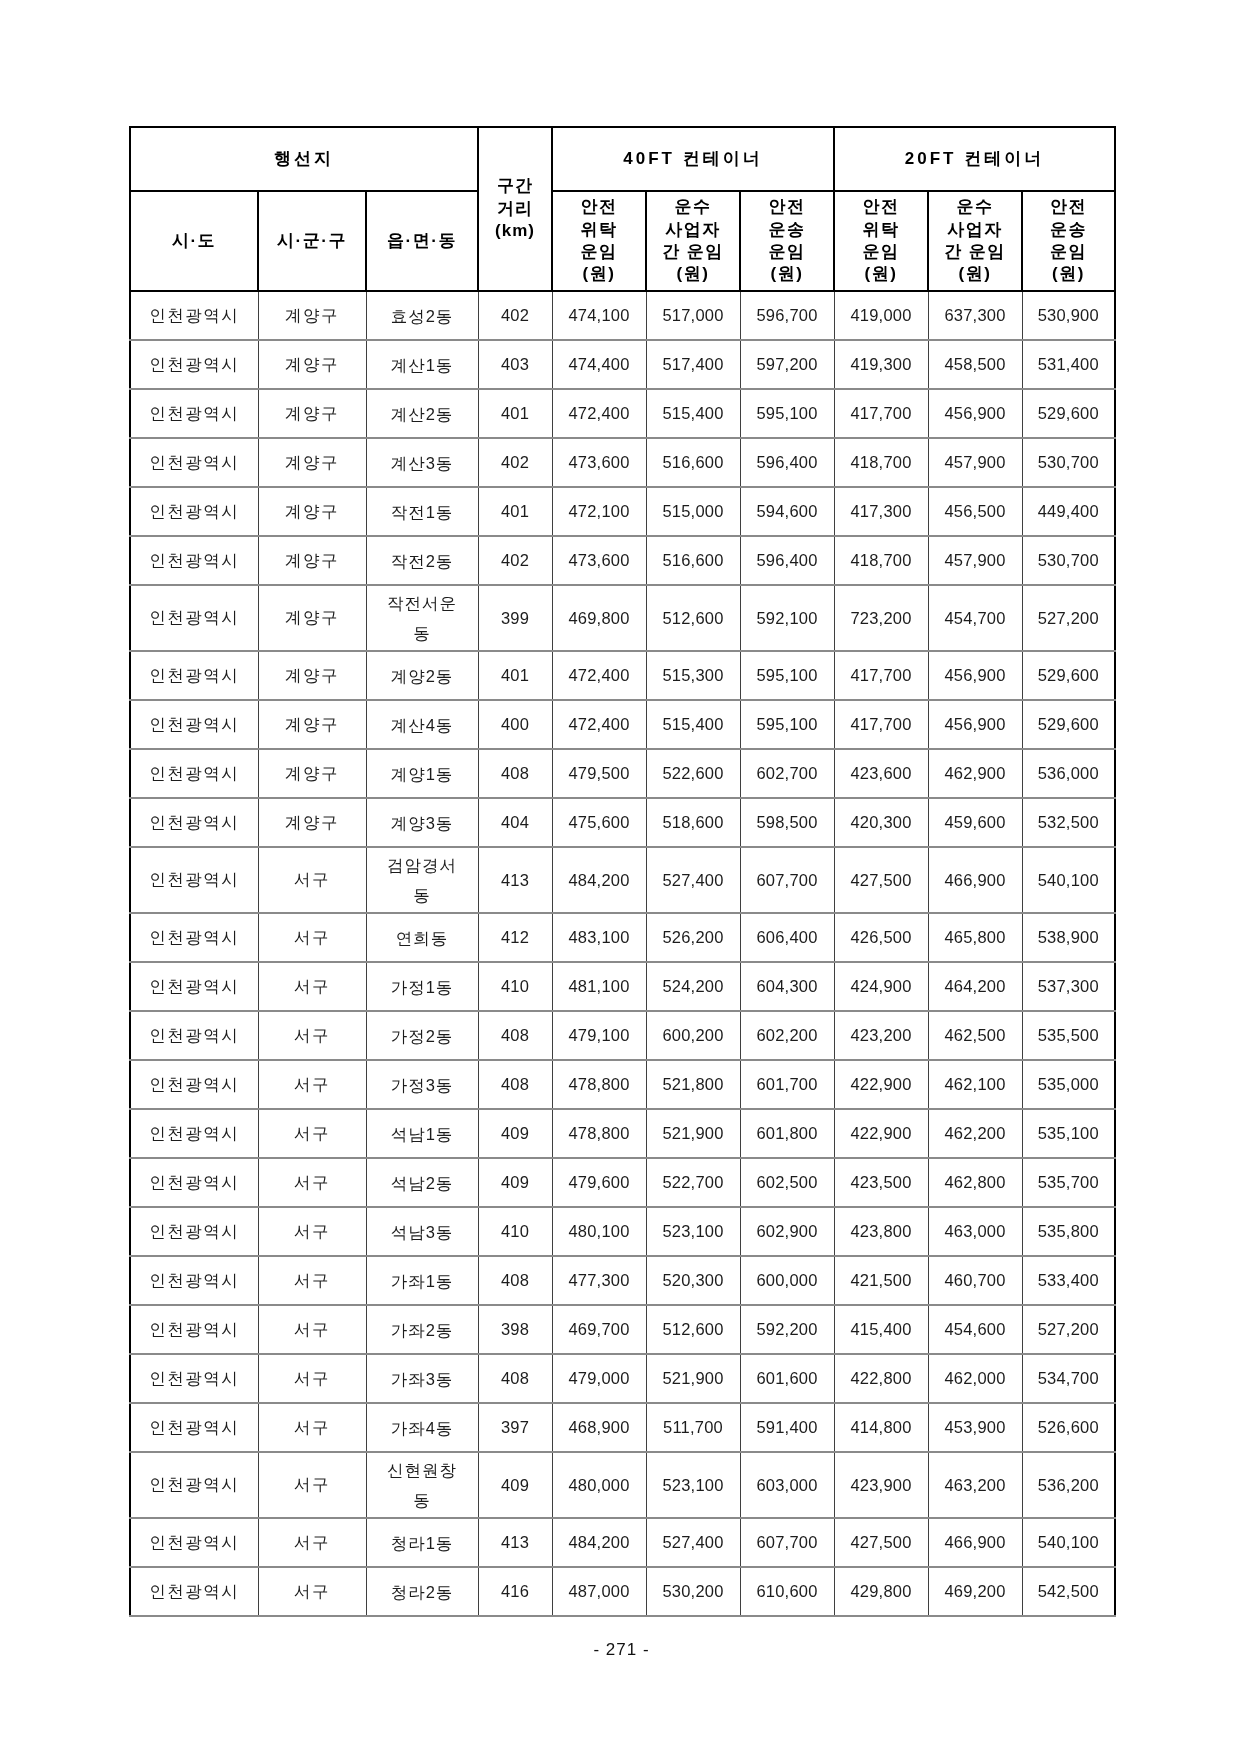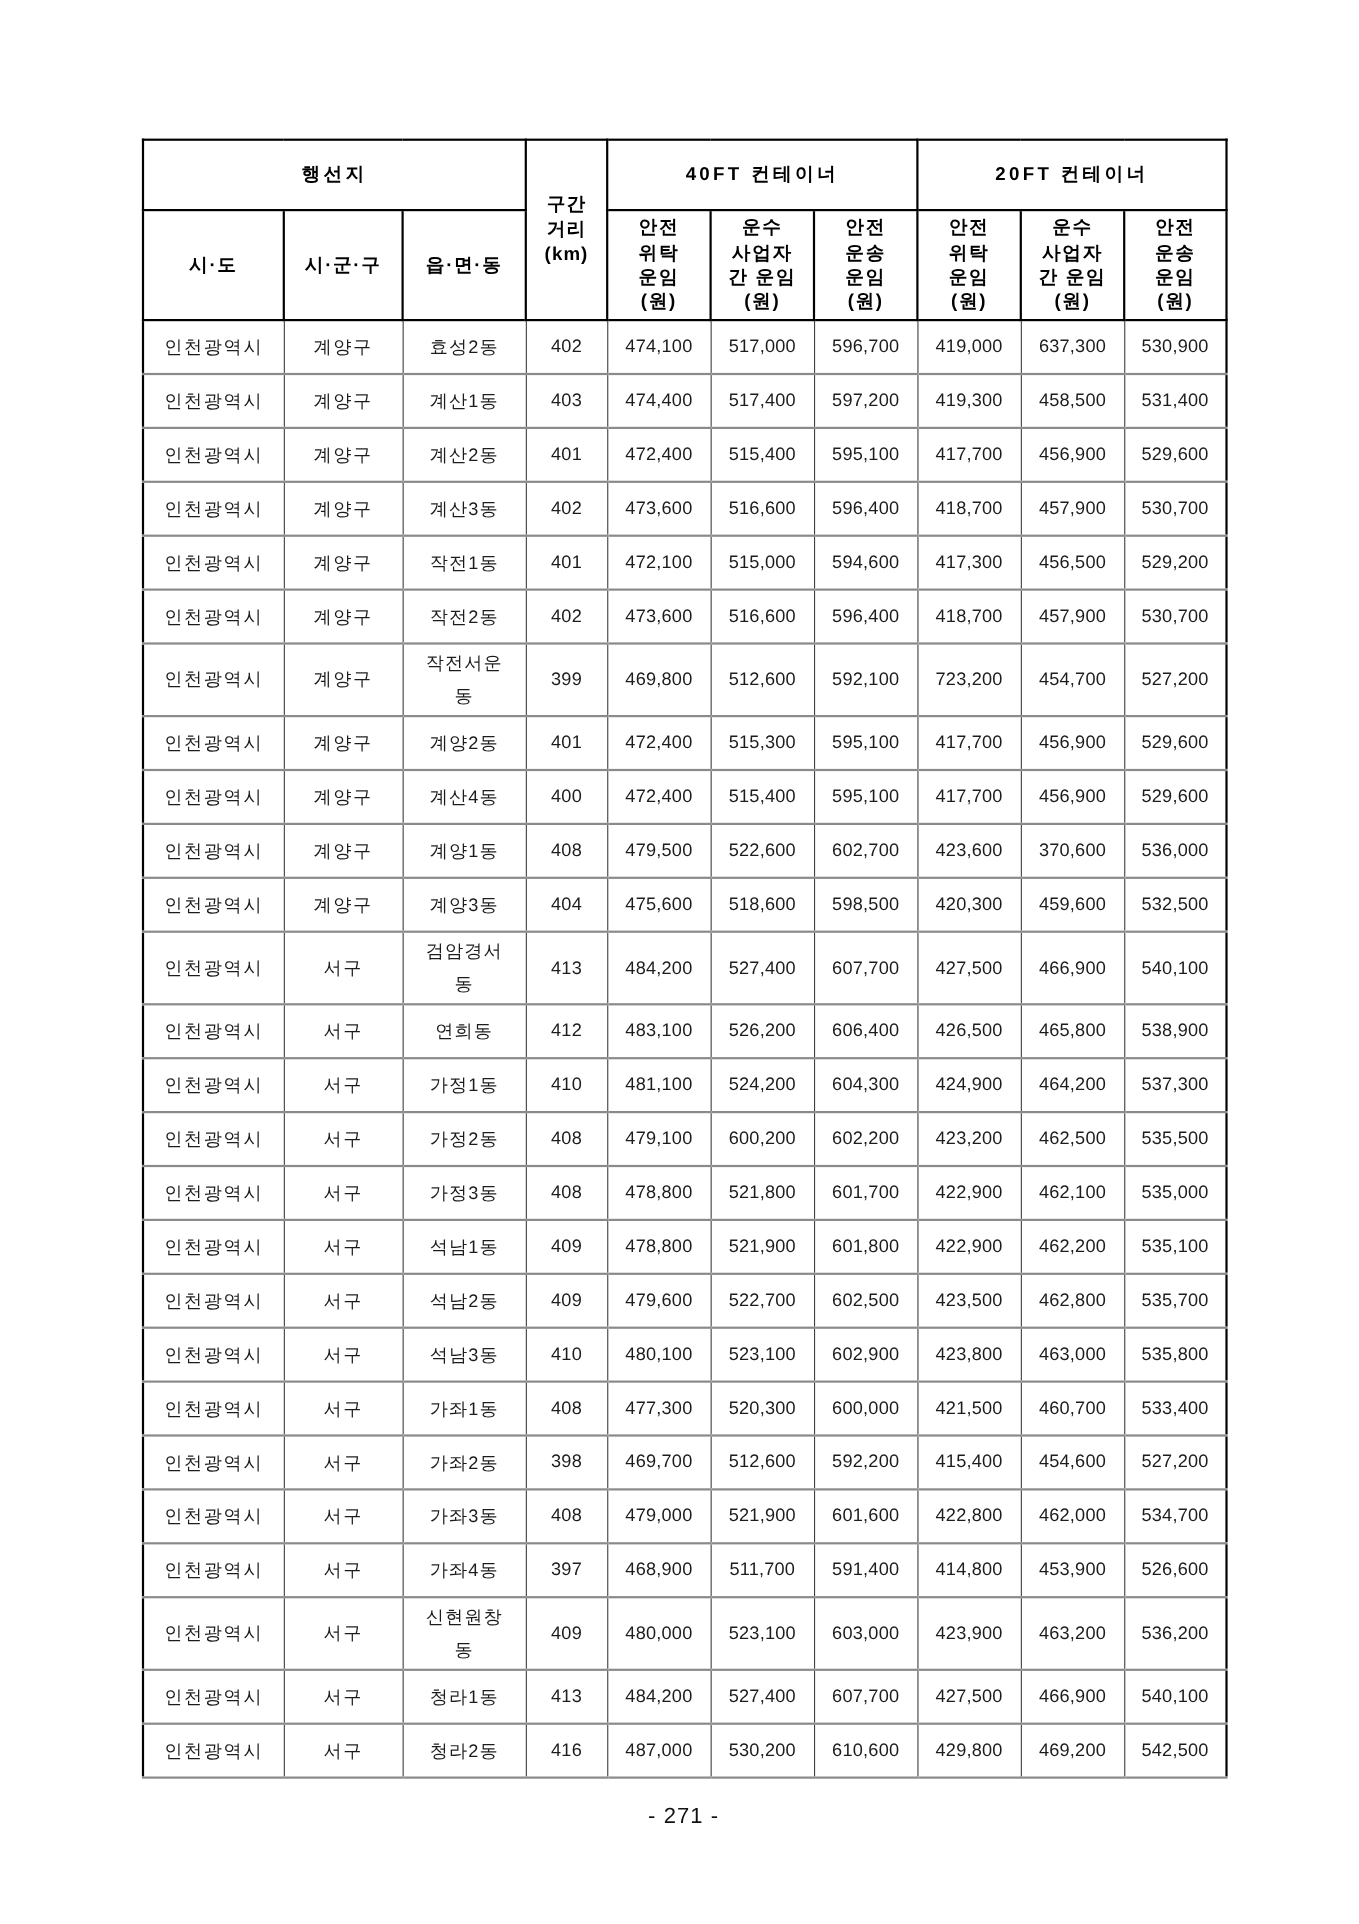--- a/index.html
+++ b/index.html
@@ -52,21 +52,21 @@
     max-width:78px;
     word-break:break-all;
     line-height:30px;
     vertical-align:middle;
     letter-spacing:1px;
   }
   .footer{
     position:absolute;
     left:97px;top:1640px;width:985px;
     text-align:center;
-    font-size:20px;
+    font-size:17px;
     letter-spacing:1px;
     color:#111;
   }
 </style>
 </head>
 <body>
 
 <div class="page">
 
   <table class="fare-table">
@@ -173,21 +173,21 @@
         <tr>
           <td class="ko">인천광역시</td>
           <td class="ko">계양구</td>
           <td class="ko dong"><span class="dong-span">작전1동</span></td>
           <td class="num">401</td>
           <td class="num">472,100</td>
           <td class="num">515,000</td>
           <td class="num">594,600</td>
           <td class="num">417,300</td>
           <td class="num">456,500</td>
-          <td class="num">529,200</td>
+          <td class="num">449,400</td>
         </tr>
         <tr>
           <td class="ko">인천광역시</td>
           <td class="ko">계양구</td>
           <td class="ko dong"><span class="dong-span">작전2동</span></td>
           <td class="num">402</td>
           <td class="num">473,600</td>
           <td class="num">516,600</td>
           <td class="num">596,400</td>
           <td class="num">418,700</td>
@@ -232,21 +232,21 @@
         </tr>
         <tr>
           <td class="ko">인천광역시</td>
           <td class="ko">계양구</td>
           <td class="ko dong"><span class="dong-span">계양1동</span></td>
           <td class="num">408</td>
           <td class="num">479,500</td>
           <td class="num">522,600</td>
           <td class="num">602,700</td>
           <td class="num">423,600</td>
-          <td class="num">370,600</td>
+          <td class="num">462,900</td>
           <td class="num">536,000</td>
         </tr>
         <tr>
           <td class="ko">인천광역시</td>
           <td class="ko">계양구</td>
           <td class="ko dong"><span class="dong-span">계양3동</span></td>
           <td class="num">404</td>
           <td class="num">475,600</td>
           <td class="num">518,600</td>
           <td class="num">598,500</td>

